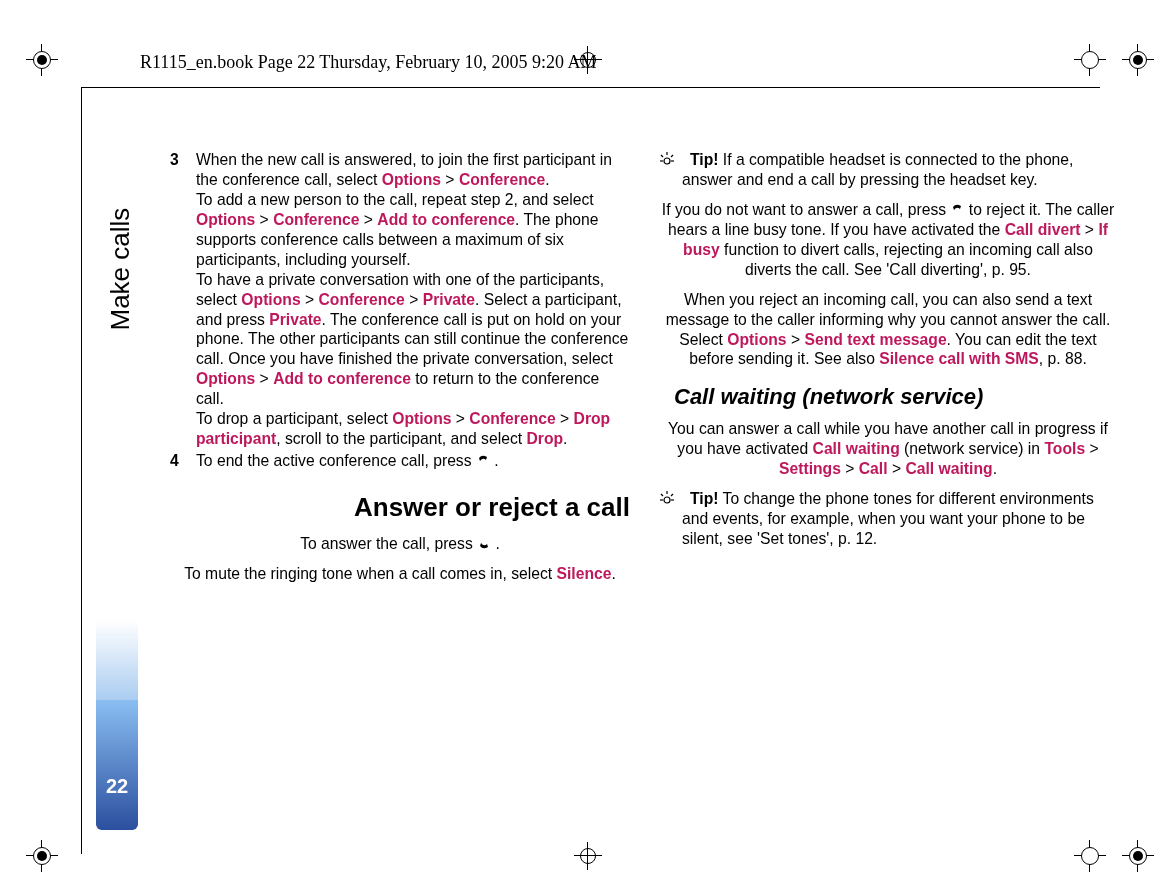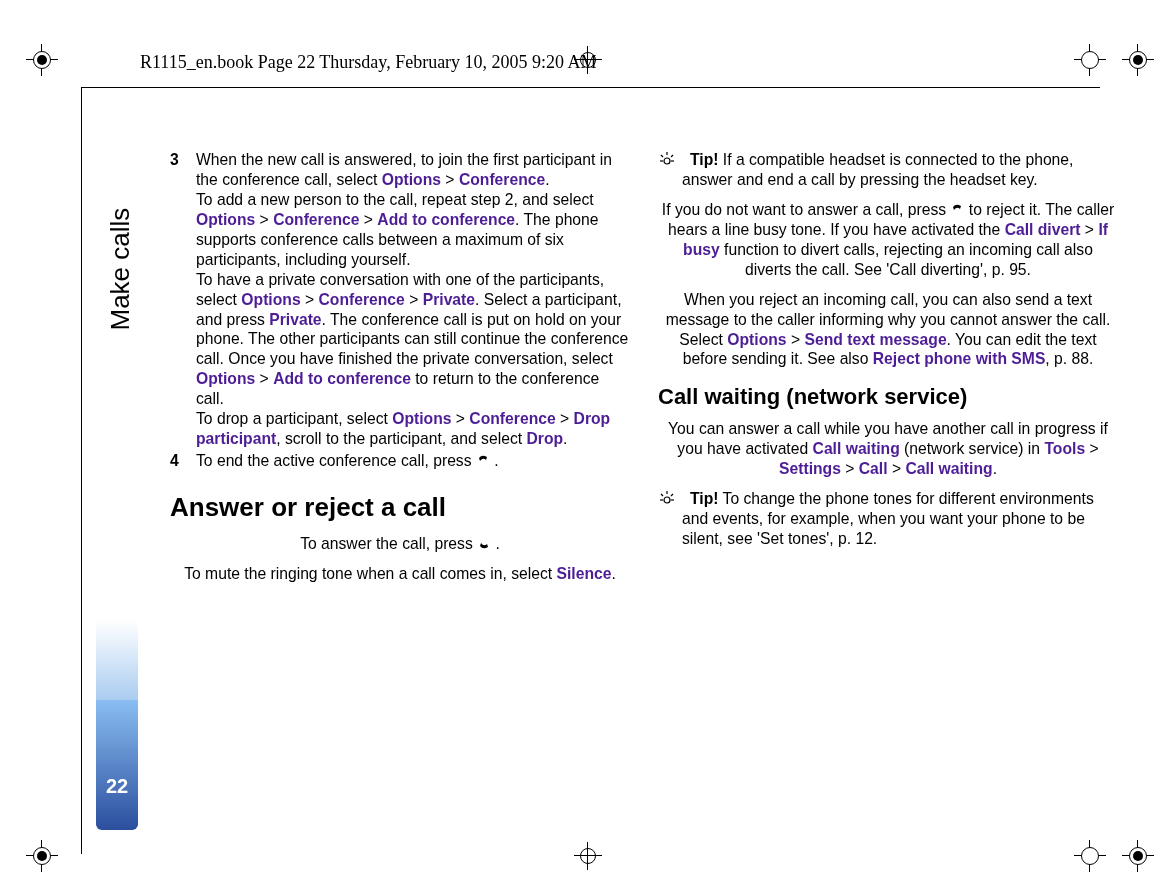--- a/index.html
+++ b/index.html
@@ -144,33 +144,35 @@
     margin-bottom: 2px;
   }
   ol.steps .num {
     font-weight: 700;
     width: 26px;
     flex-shrink: 0;
   }
   ol.steps .body {
     flex: 1;
   }
-  .blue { color: #4c1d95; font-weight: 700; }
+  .blue { color: #be185d; font-weight: 700; }
   .bold { font-weight: 700; margin-left: 8px; }
   h2.section {
     font-size: 26px;
     font-weight: 700;
     margin: 20px 0 10px 0;
     font-family: "Trebuchet MS", sans-serif;
+    text-align: right;
   }
   h3.section {
     font-size: 22px;
     font-weight: 700;
-    margin: 14px 0 8px 0;
+    margin: 14px 0 8px 16px;
     font-family: "Trebuchet MS", sans-serif;
+    font-style: italic;
   }
   .tip {
     display: flex;
     margin: 0 0 10px 0;
   }
   .tip-icon {
     width: 24px;
     flex-shrink: 0;
     text-align: left;
     padding-top: 1px;
@@ -292,21 +294,21 @@
       <span class="tip-body"><span class="bold">Tip!</span><span> If a compatible headset is connected to the phone, answer and end a call by pressing the headset key.</span></span>
     </div>
 
     <p>
       <span>If you do not want to answer a call, press </span><span class="icon-key"><svg viewBox="0 0 14 14">
             <path d="M3 4 Q6 0 11 3 L10 6 Q7 3 4 7 Z" fill="#000"></path>
           </svg></span><span>  to reject it. The caller hears a line busy tone. If you have activated the </span><span class="blue">Call divert</span><span> &gt; </span><span class="blue">If busy</span><span> function to divert calls, rejecting an incoming call also diverts the call. See 'Call diverting', p. 95.</span>
     </p>
 
     <p>
-      <span>When you reject an incoming call, you can also send a text message to the caller informing why you cannot answer the call. Select </span><span class="blue">Options</span><span> &gt; </span><span class="blue">Send text message</span><span>. You can edit the text before sending it. See also </span><span class="blue">Reject phone with SMS</span><span>, p. 88.</span>
+      <span>When you reject an incoming call, you can also send a text message to the caller informing why you cannot answer the call. Select </span><span class="blue">Options</span><span> &gt; </span><span class="blue">Send text message</span><span>. You can edit the text before sending it. See also </span><span class="blue">Silence call with SMS</span><span>, p. 88.</span>
     </p>
 
     <h3 class="section">Call waiting (network service)</h3>
 
     <p>
       <span>You can answer a call while you have another call in progress if you have activated </span><span class="blue">Call waiting</span><span> (network service) in </span><span class="blue">Tools</span><span> &gt; </span><span class="blue">Settings</span><span> &gt; </span><span class="blue">Call</span><span> &gt; </span><span class="blue">Call waiting</span><span>.</span>
     </p>
 
     <div class="tip">
       <span class="tip-icon"><svg width="18" height="18" viewBox="0 0 18 18">

